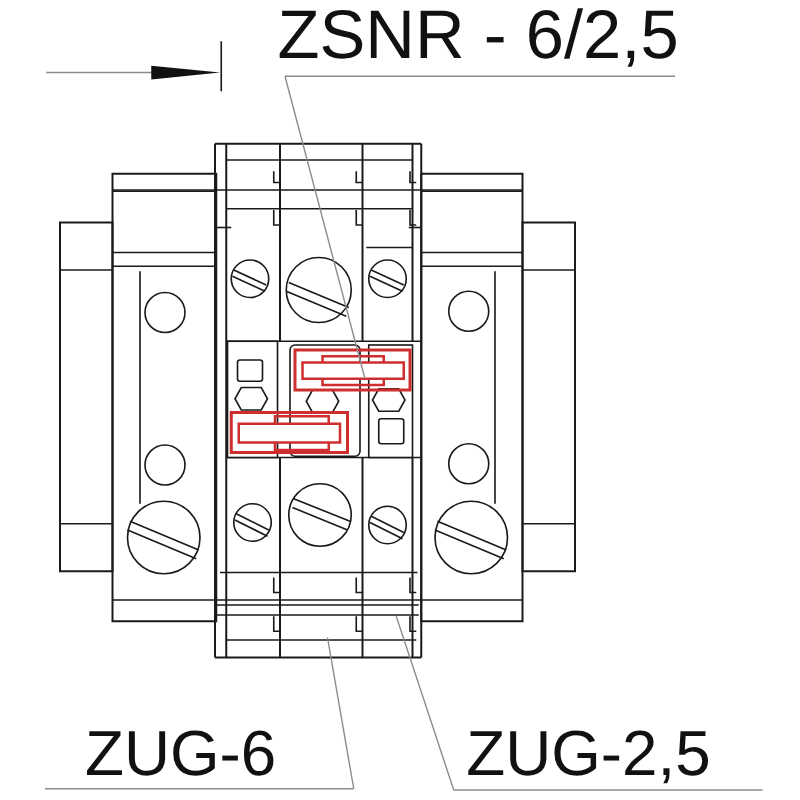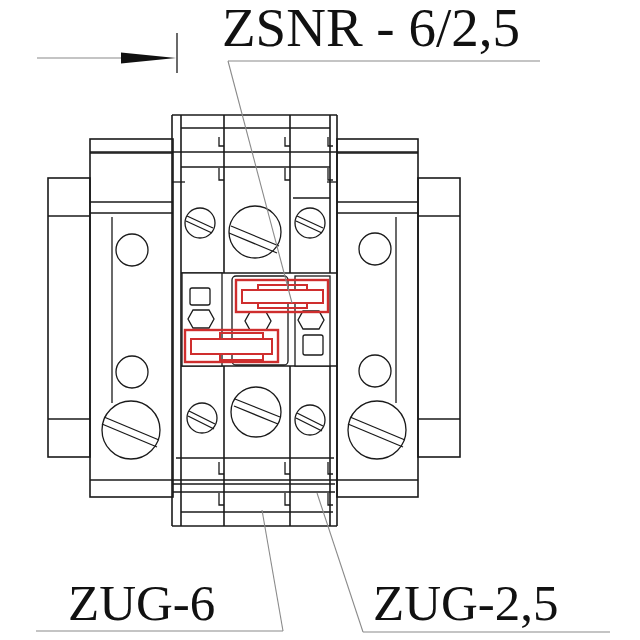--- a/index.html
+++ b/index.html
@@ -1,17 +1,17 @@
 <!DOCTYPE html>
 <html style="--line: #1a1a1a; --hl: #cf2e2e; --leader: #8a8a8a; --bg: #ffffff;"><head>
 <meta charset="utf-8">
 <style>
   html,body{margin:0;padding:0;background:#fff;}
   .canvas{position:relative;width:640px;height:640px;background:var(--bg,#fff);overflow:hidden;
-          font-family:Liberation Serif, serif;}
+          font-family:Liberation Sans, sans-serif;}
   svg{position:absolute;left:0;top:0;}
   .ln  {stroke:var(--line,#1a1a1a);stroke-width:1.6;fill:none;}
   .lnf {stroke:var(--line,#1a1a1a);stroke-width:1.3;fill:none;}
   .wff {stroke:var(--line,#1a1a1a);stroke-width:1.3;fill:#fff;}
   .red {stroke:var(--hl,#cf2e2e);stroke-width:2.4;fill:none;}
   .red2{stroke:var(--hl,#cf2e2e);stroke-width:2;fill:none;}
   .red2f{stroke:var(--hl,#cf2e2e);stroke-width:2;fill:#fff;}
   .leader{stroke:var(--leader,#8a8a8a);stroke-width:1.1;fill:none;}
   .callout{fill:#111;}
   .t-title{font-size:55px;}

